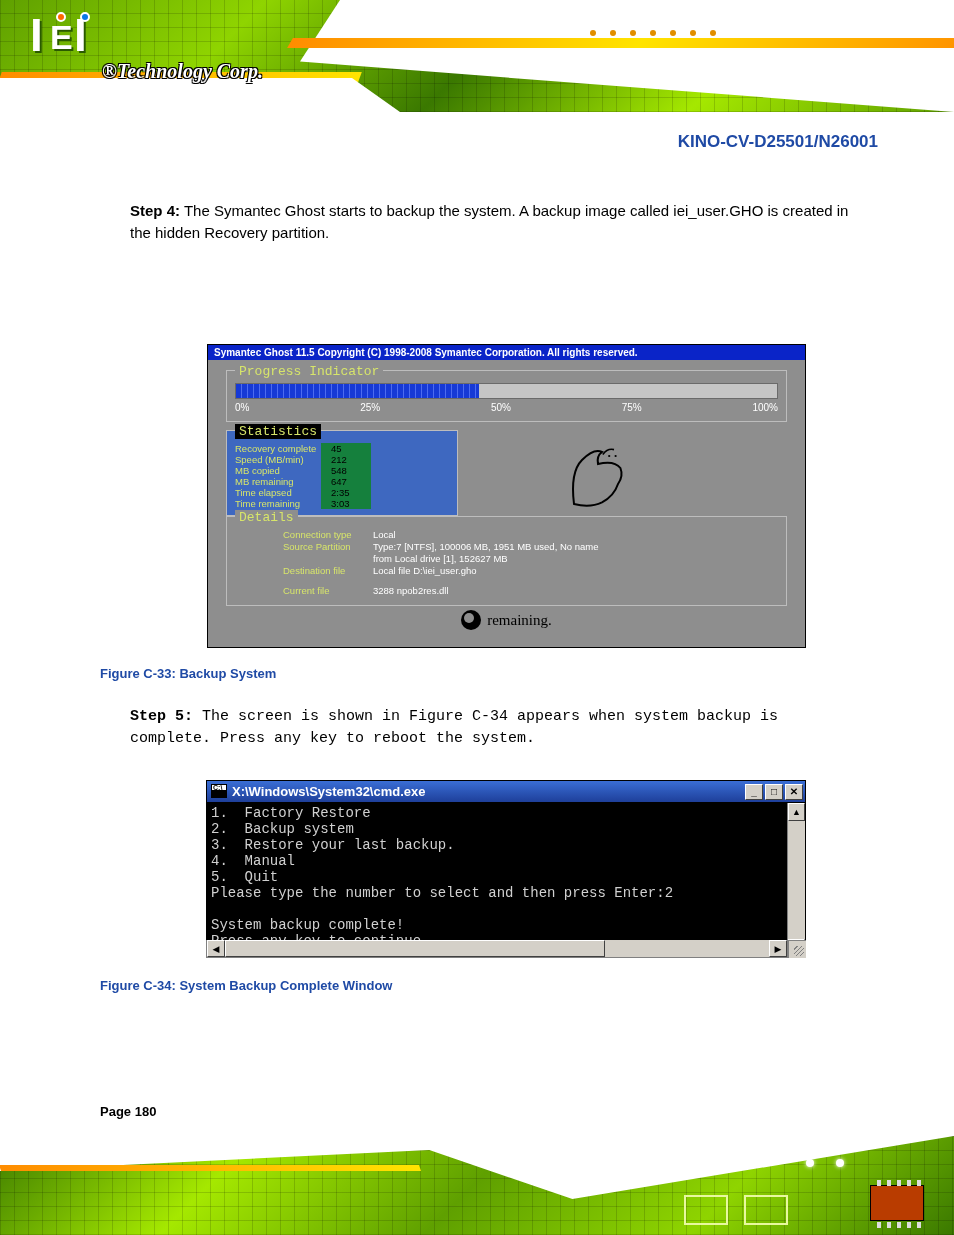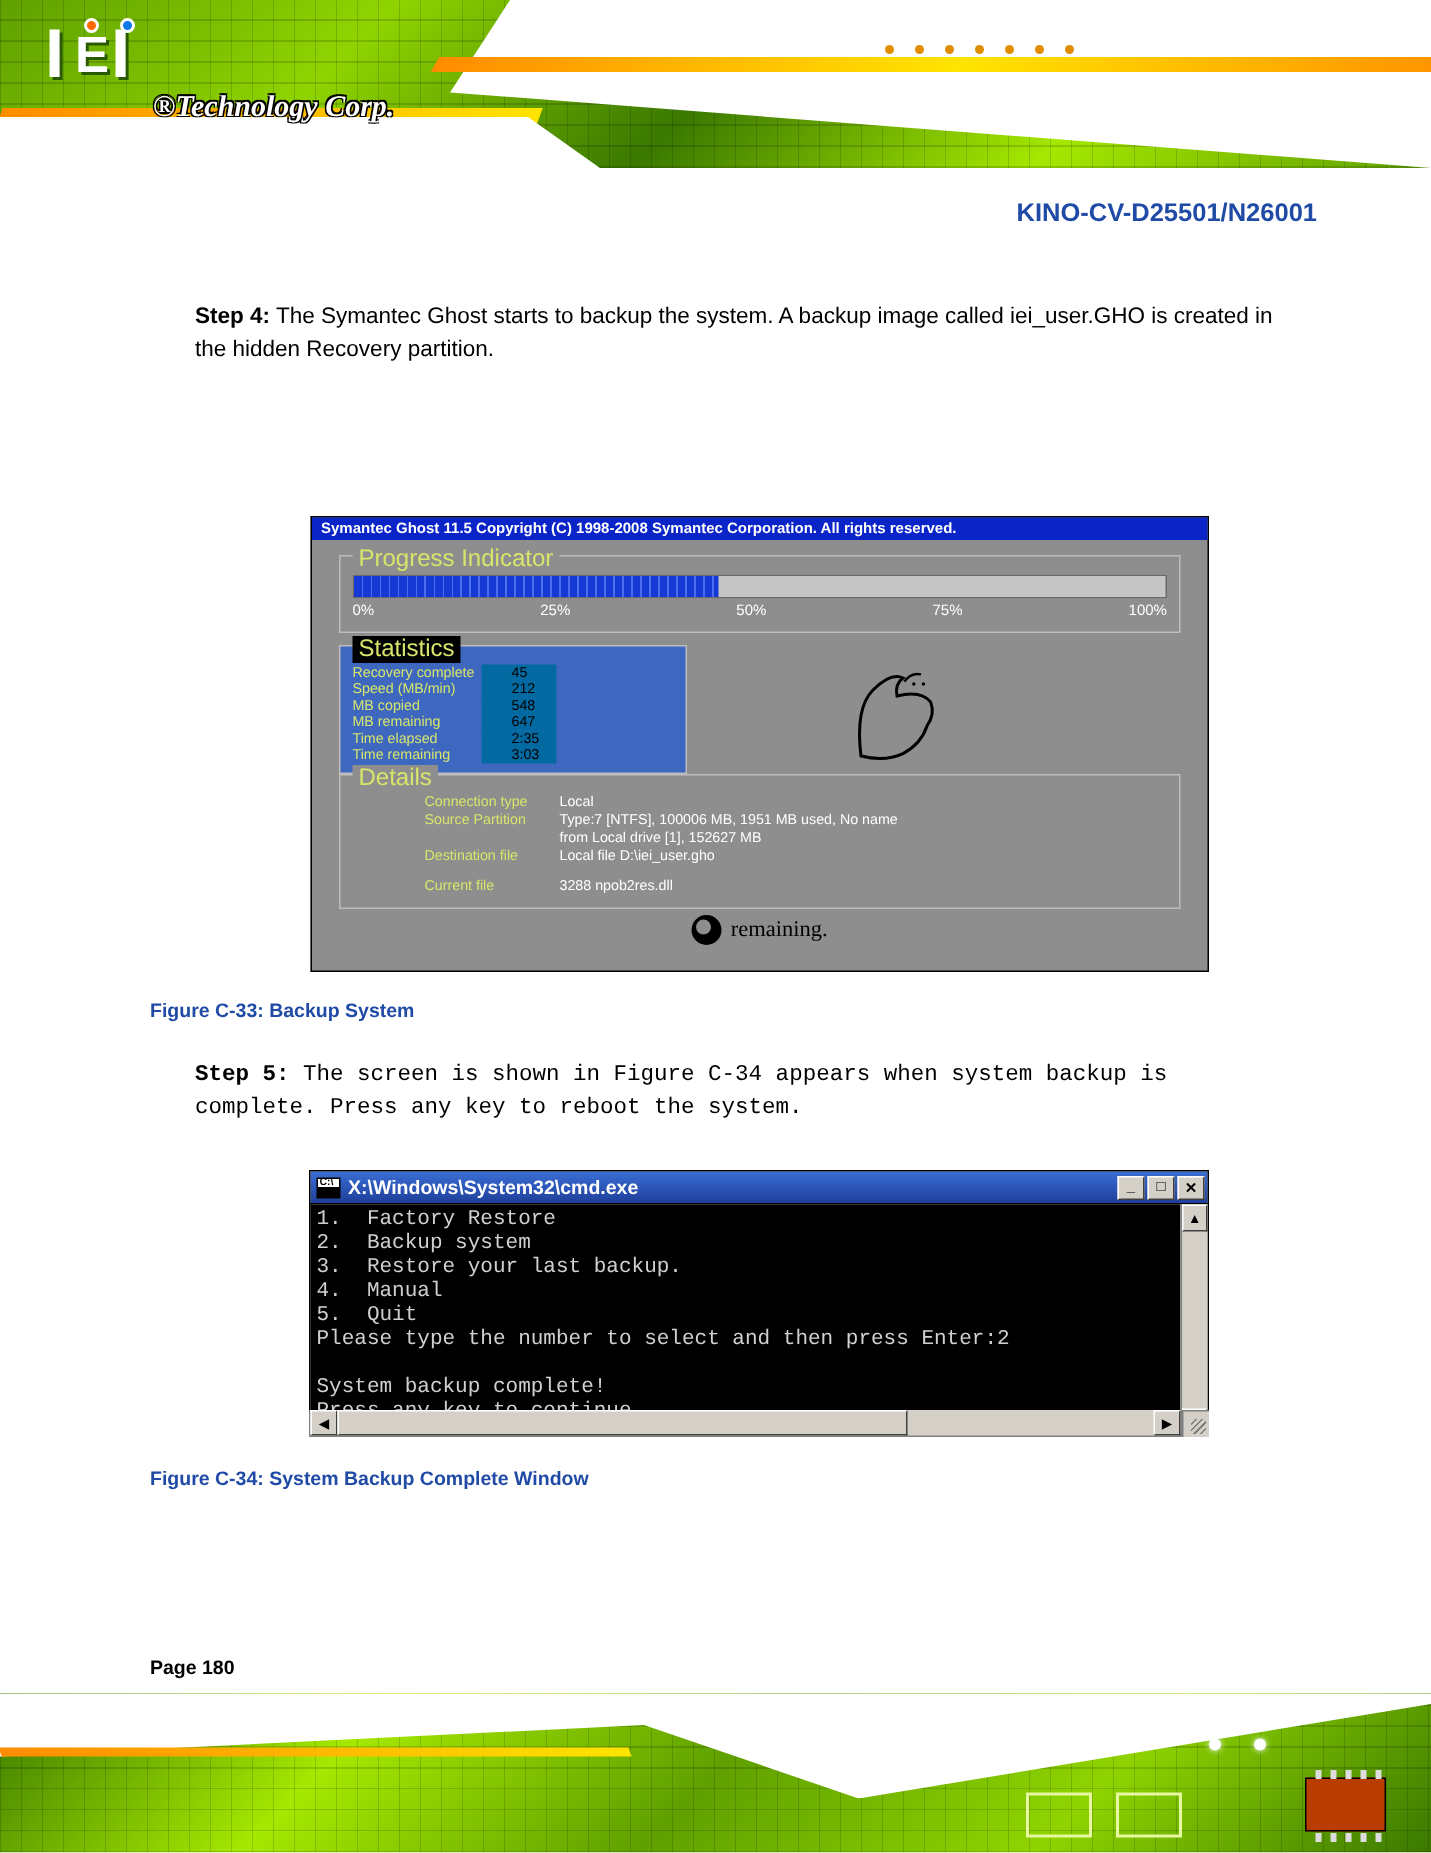--- a/index.html
+++ b/index.html
@@ -176,21 +176,21 @@
   }
   .fig-ghost .titlebar {
     background: #0a24c8;
     color: #fff;
     padding: 2px 6px;
     font-size: 10px;
     font-weight: bold;
   }
   .ghost-body { position: relative; padding: 10px 18px 6px 18px; }
   .g-group { border: 1px solid #bdbdbd; position: relative; padding: 12px 8px 8px 8px; margin-bottom: 8px; }
-  .g-group-title { position: absolute; top: -7px; left: 8px; background: #8e8e8e; color: #d7e56a; padding: 0 4px; font-size: 16px; }
+  .g-group-title { position: absolute; top: -7px; left: 8px; background: #8e8e8e; color: #d7e56a; padding: 0 4px; font-size: 13px; font-family: Liberation Mono, monospace; }
   .g-progbar-bg {
     width: 100%;
     height: 16px;
     background: #c5c5c5;
     border: 1px solid #6a6a6a;
     position: relative;
   }
   .g-progbar-fill {
     height: 100%;
     background: repeating-linear-gradient(90deg, #1639d6 0 5px, #4d6cf0 5px 6px);
@@ -200,21 +200,21 @@
   .g-stats-box {
     border: 1px solid #bdbdbd;
     background: #3e68c0;
     padding: 12px 8px 6px 8px;
     position: relative;
     width: 232px;
   }
   .g-stats-box .g-group-title { background: #000000; }
   .g-stat-row { display: flex; align-items: center; margin-bottom: 0; font-size: 9.5px; line-height: 11px; color: #d7e56a;}
   .g-stat-row .lbl { width: 86px; }
-  .g-stat-row .val { width: 50px; background: #0369a1; color: #000; padding: 0 20px; }
+  .g-stat-row .val { width: 50px; background: #15803d; color: #000; padding: 0 10px; }
   .g-ghost-icon {
     width: 80px; height: 80px; margin-left: 80px; margin-top: 2px;
     color: #000;
   }
   .g-details-group { border: 1px solid #bdbdbd; position: relative; padding: 12px 8px 8px 8px; font-size: 9.5px; color: #d7e56a;}
   .g-det-row { display: flex; line-height: 12px; }
   .g-det-row .lbl { width: 90px; margin-left: 48px; }
   .g-det-row .val { color: #fff; }
   .g-det-row.indent .val { padding-left: 0; }
   .g-spacer { height: 8px; }
@@ -259,21 +259,21 @@
   .cmd-titlebar {
     height: 22px;
     background: linear-gradient(#3a6ed5, #1e3f9a);
     display: flex;
     align-items: center;
     justify-content: space-between;
     border: 1px solid #000;
     border-bottom: none;
     padding: 0 2px 0 4px;
   }
-  .cmd-titlebar-left { display: flex; align-items: flex-end; gap: 5px; }
+  .cmd-titlebar-left { display: flex; align-items: flex-start; gap: 5px; }
   .cmd-icon {
     width: 16px; height: 14px;
     border: 1px solid #000;
     background: linear-gradient(#fff 0 5px, #000 5px);
     position: relative;
   }
   .cmd-icon .lab { position: absolute; top:-1px; left:1px; font-size:7px; color:#000; font-weight:bold;}
   .cmd-title-text { color: #fff; font-weight: bold; font-size: 13px; }
   .cmd-winbtns { display: flex; gap: 2px; }
   .cmd-winbtns .btn {

